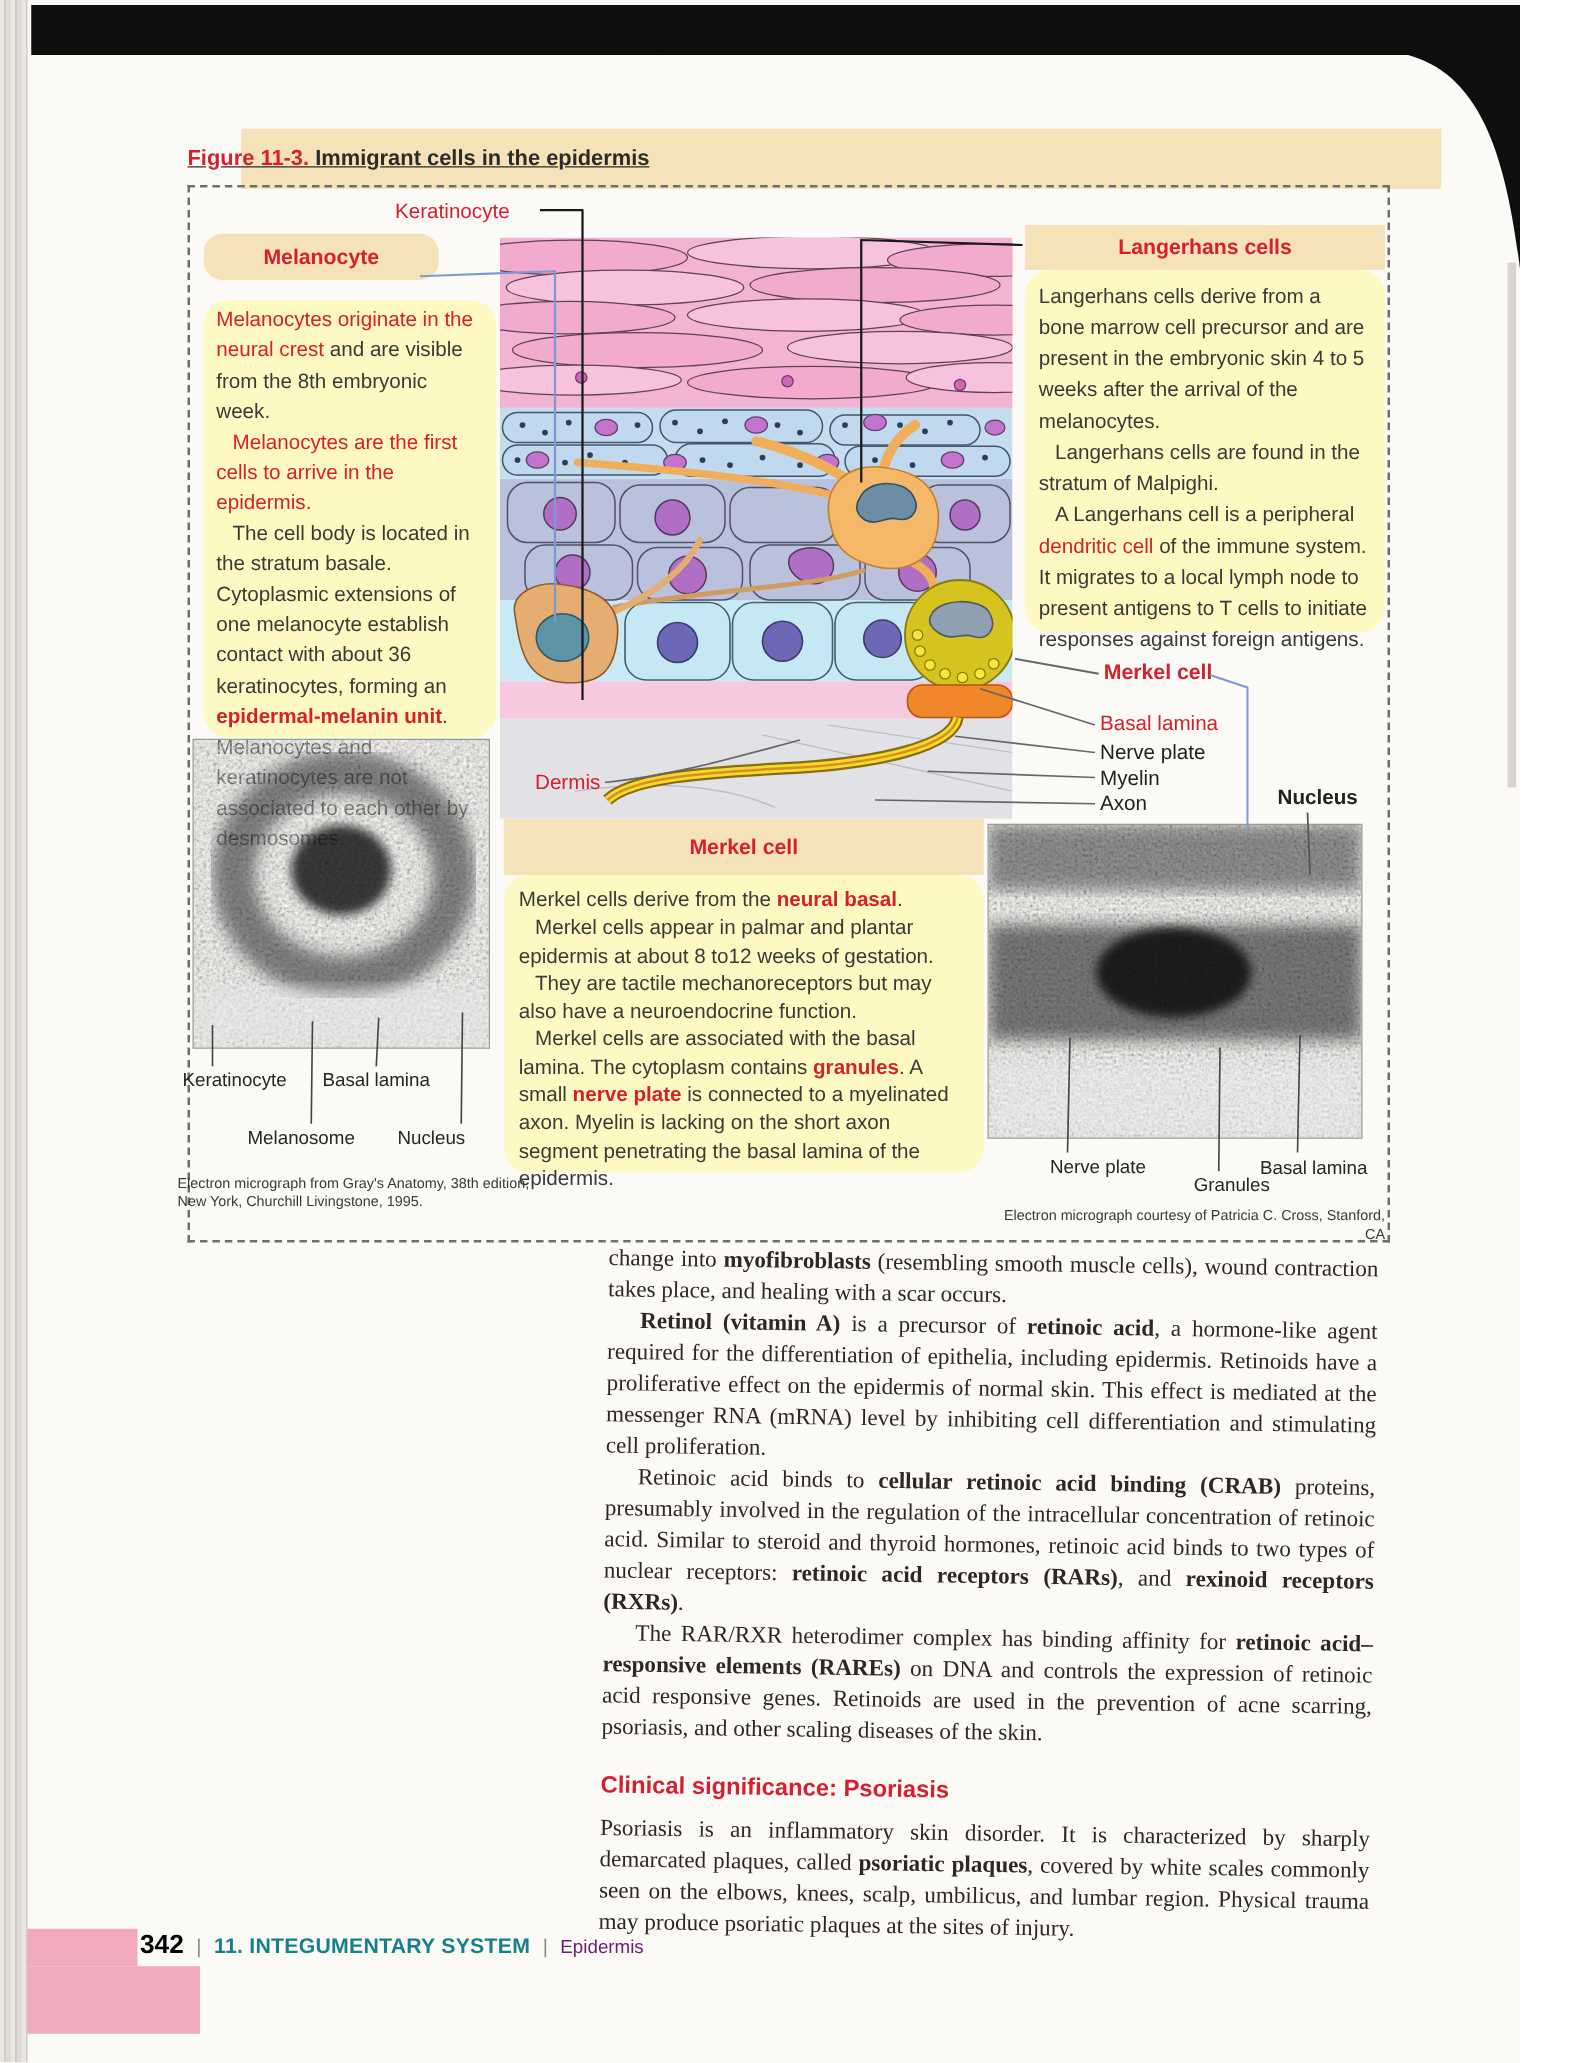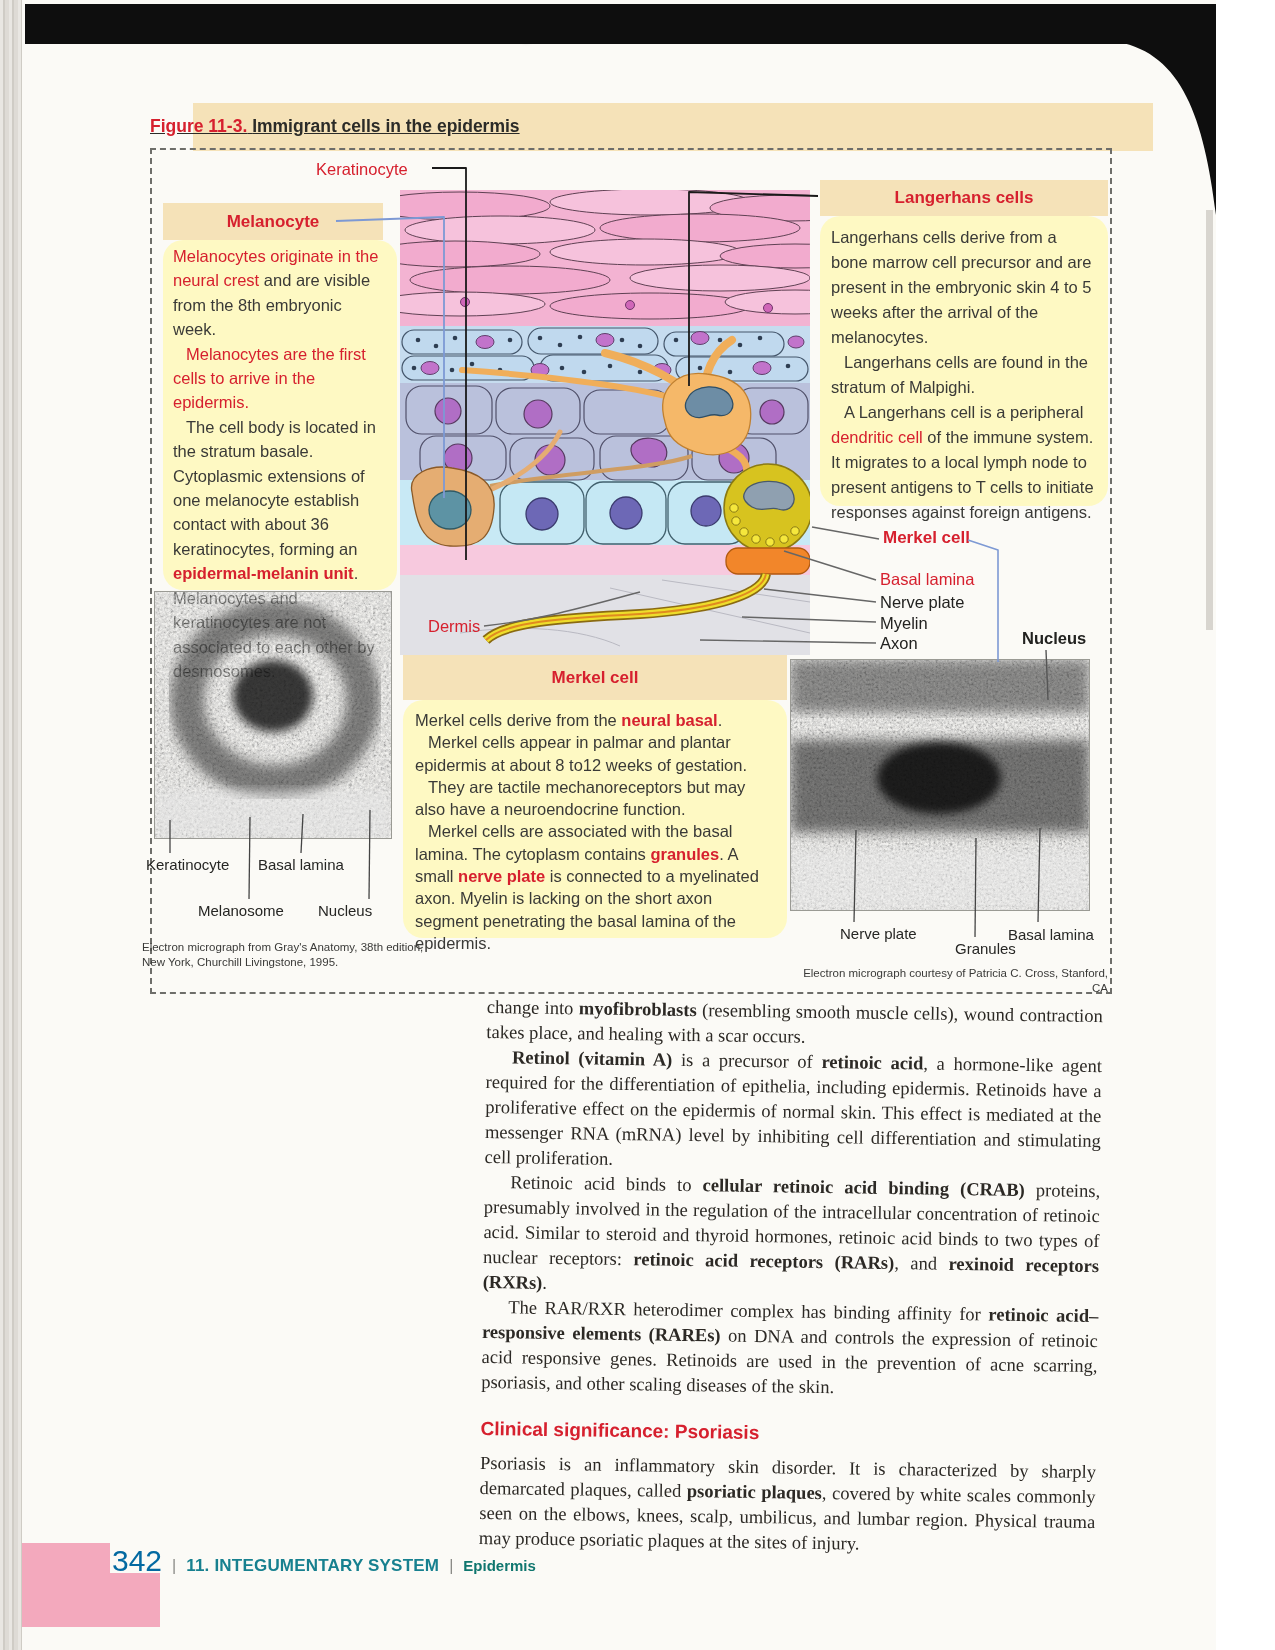--- a/index.html
+++ b/index.html
@@ -35,21 +35,21 @@
   
   .box-head{background:#f5e2b8;display:flex;align-items:center;justify-content:center;
             font-weight:bold;font-size:17px;color:#d6202e;}
   .box-body{background:#fef9c3;color:#3a3a37;border-radius:20px;}
   .boxtext p{margin:0;}
   .boxtext p+p{text-indent:13px;}
   .seg-r{color:#d6202e;}
   .seg-rb{color:#d6202e;font-weight:bold;}
   .seg-b{font-weight:bold;}
 
-  .melan-head{left:163px;top:203px;width:220px;height:37px;}
+  .melan-head{left:163px;top:187px;width:188px;height:37px;border-radius:15px;}
   .melan-body{left:163px;top:240px;width:234px;height:350px;padding:4px 10px;box-sizing:border-box;
               font-size:16.5px;line-height:24.4px;}
   .lang-head{left:820px;top:180px;width:288px;height:36px;}
   .lang-body{left:820px;top:216px;width:288px;height:290px;padding:9px 11px;box-sizing:border-box;
              font-size:16.5px;line-height:25px;}
   .merkel-head{left:403px;top:655px;width:384px;height:45px;}
   .merkel-body{left:403px;top:700px;width:384px;height:238px;padding:9px 12px;box-sizing:border-box;
                font-size:16.5px;line-height:22.3px;}
 
   
@@ -65,24 +65,24 @@
   .maincol p+p{text-indent:26px;}
   .clin-head{font-family:"Liberation Sans",sans-serif;font-weight:bold;font-size:19px;
              color:#d6202e;margin:21px 0 10px 0 !important;text-indent:0 !important;text-align:left;}
   .maincol p.noind{text-indent:0;}
 
   
   .pink1{left:13px;top:1543px;width:97px;height:30px;background:#f3a9bd;}
   .pink2{left:13px;top:1573px;width:147px;height:54px;background:#f3a9bd;}
   .pink-strip{left:13px;top:1543px;width:5px;height:84px;background:#5b5391;}
   .footer-row{left:112px;top:1544px;display:flex;align-items:baseline;gap:10px;}
-  .pageno{font-size:30px;font-weight:normal;color:#0369a1;}
+  .pageno{font-size:21px;font-weight:bold;color:#000000;}
   .fsep{color:#8a8a86;font-size:16px;}
   .chapter{font-size:17px;font-weight:bold;color:#17808f;letter-spacing:.2px;}
-  .section{font-size:15px;font-weight:bold;color:#0f766e;}
+  .section{font-size:15px;font-weight:normal;color:#701a75;}
 
   svg.overlay{position:absolute;left:0;top:0;width:1275px;height:1650px;pointer-events:none;}
   .edgesvg{position:absolute;left:0;top:0;width:1275px;height:1650px;pointer-events:none;}
 </style>
 </head>
 <body>
 
 <div class="page">
 
   <div class="abs band fig-title-band"></div>

